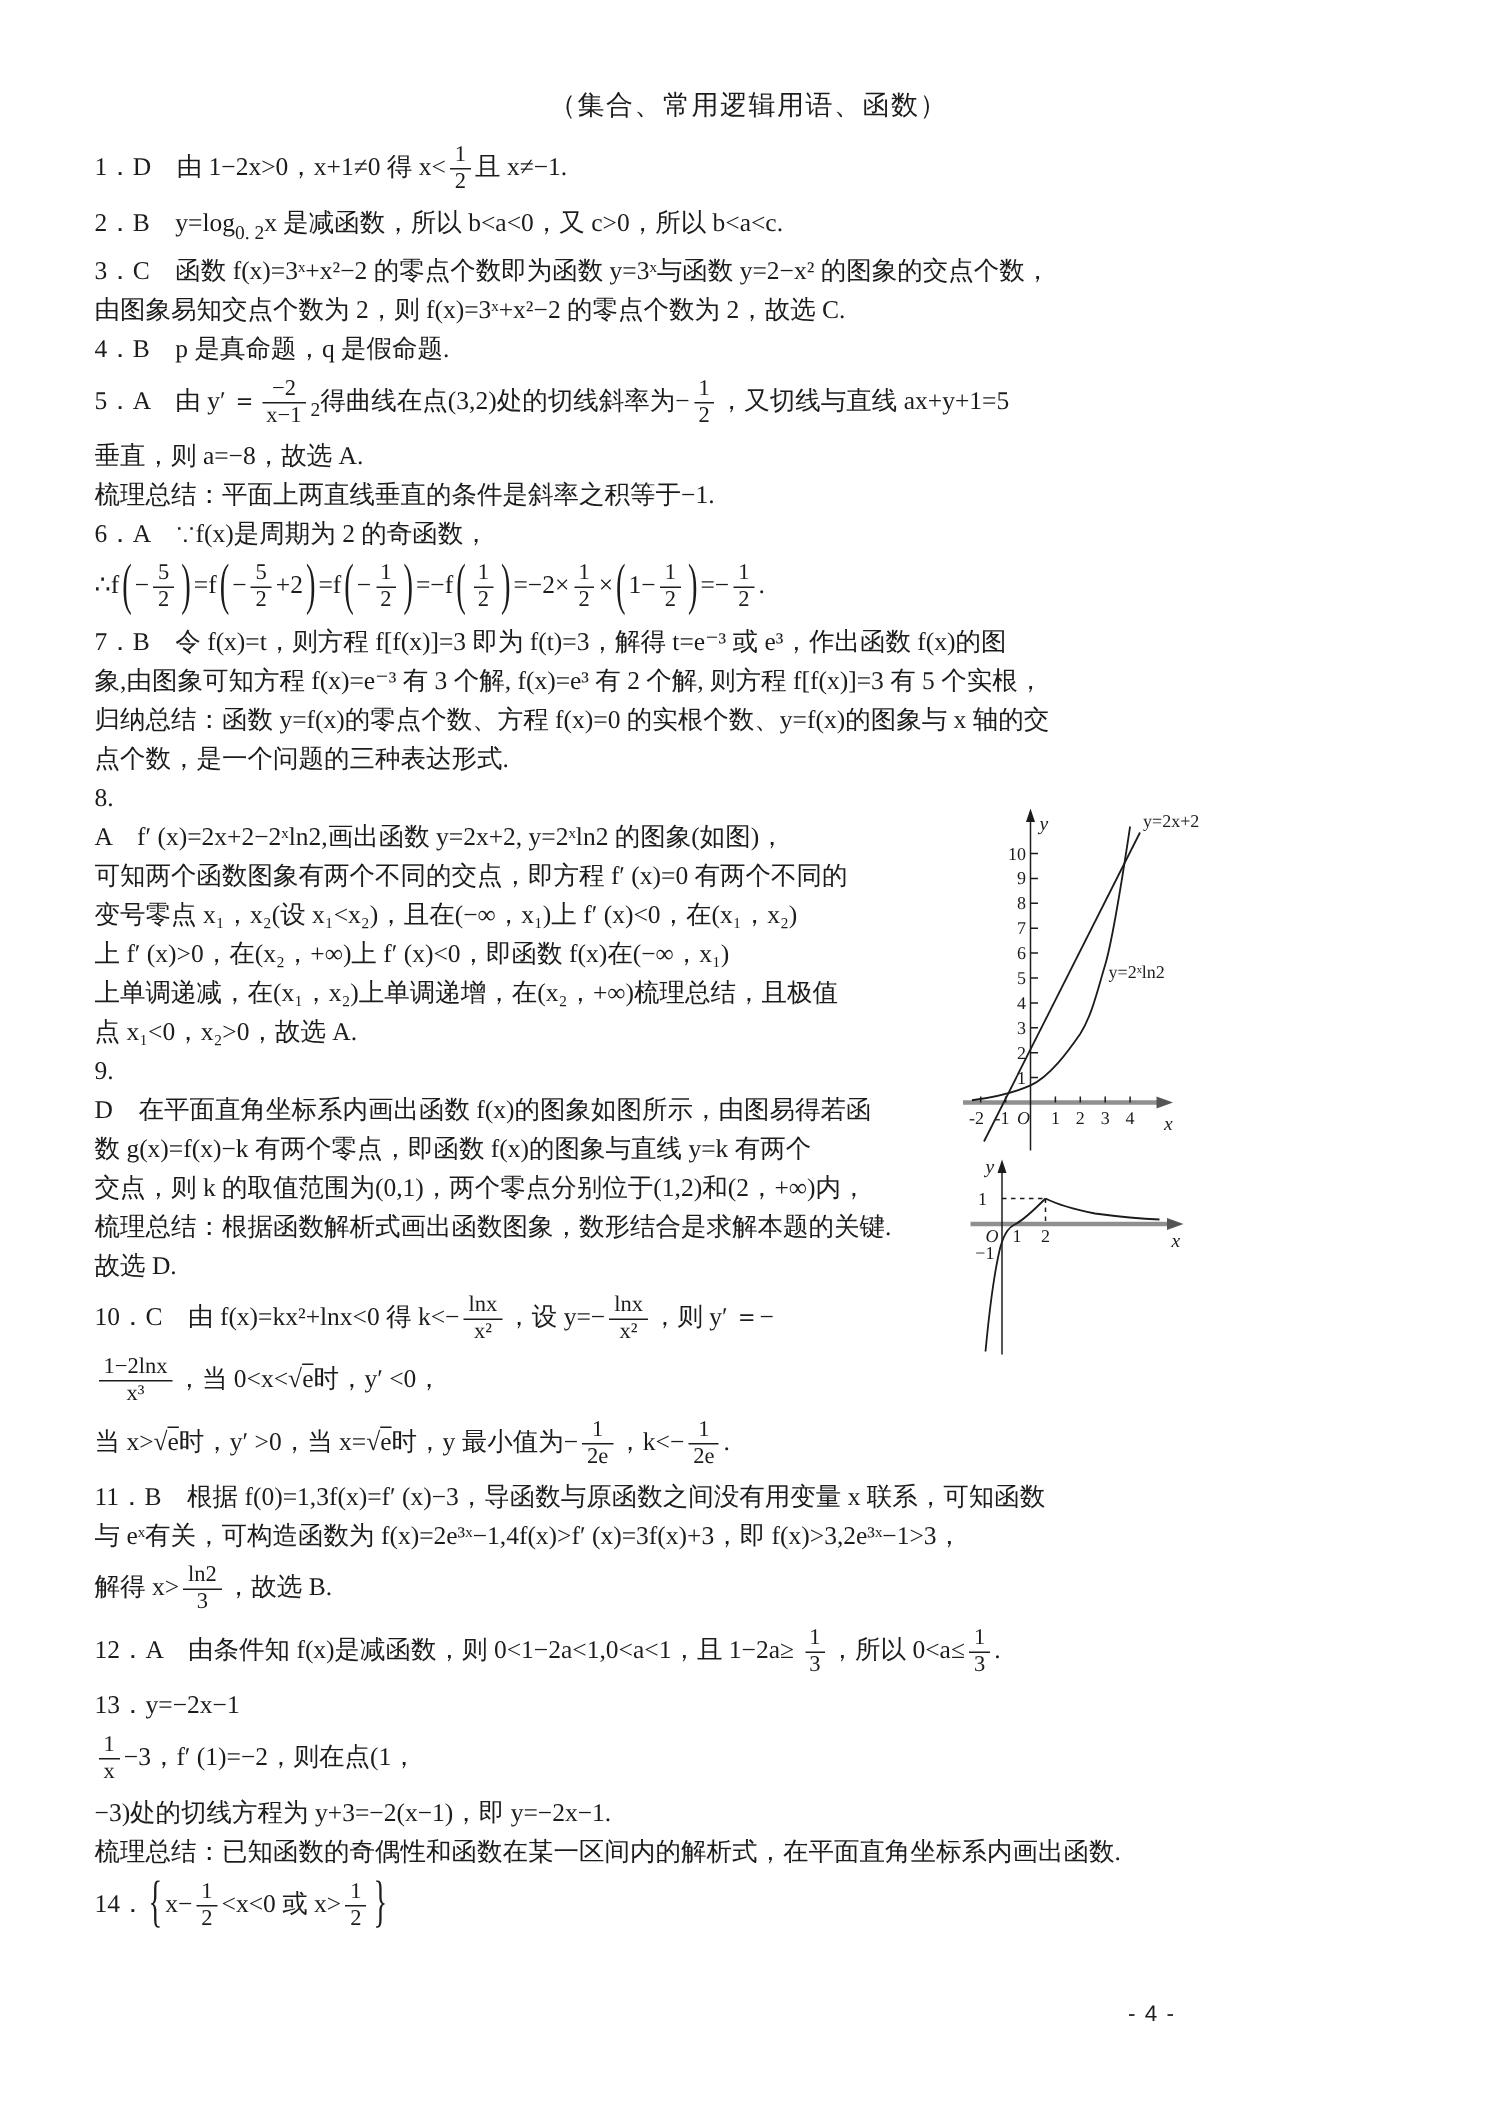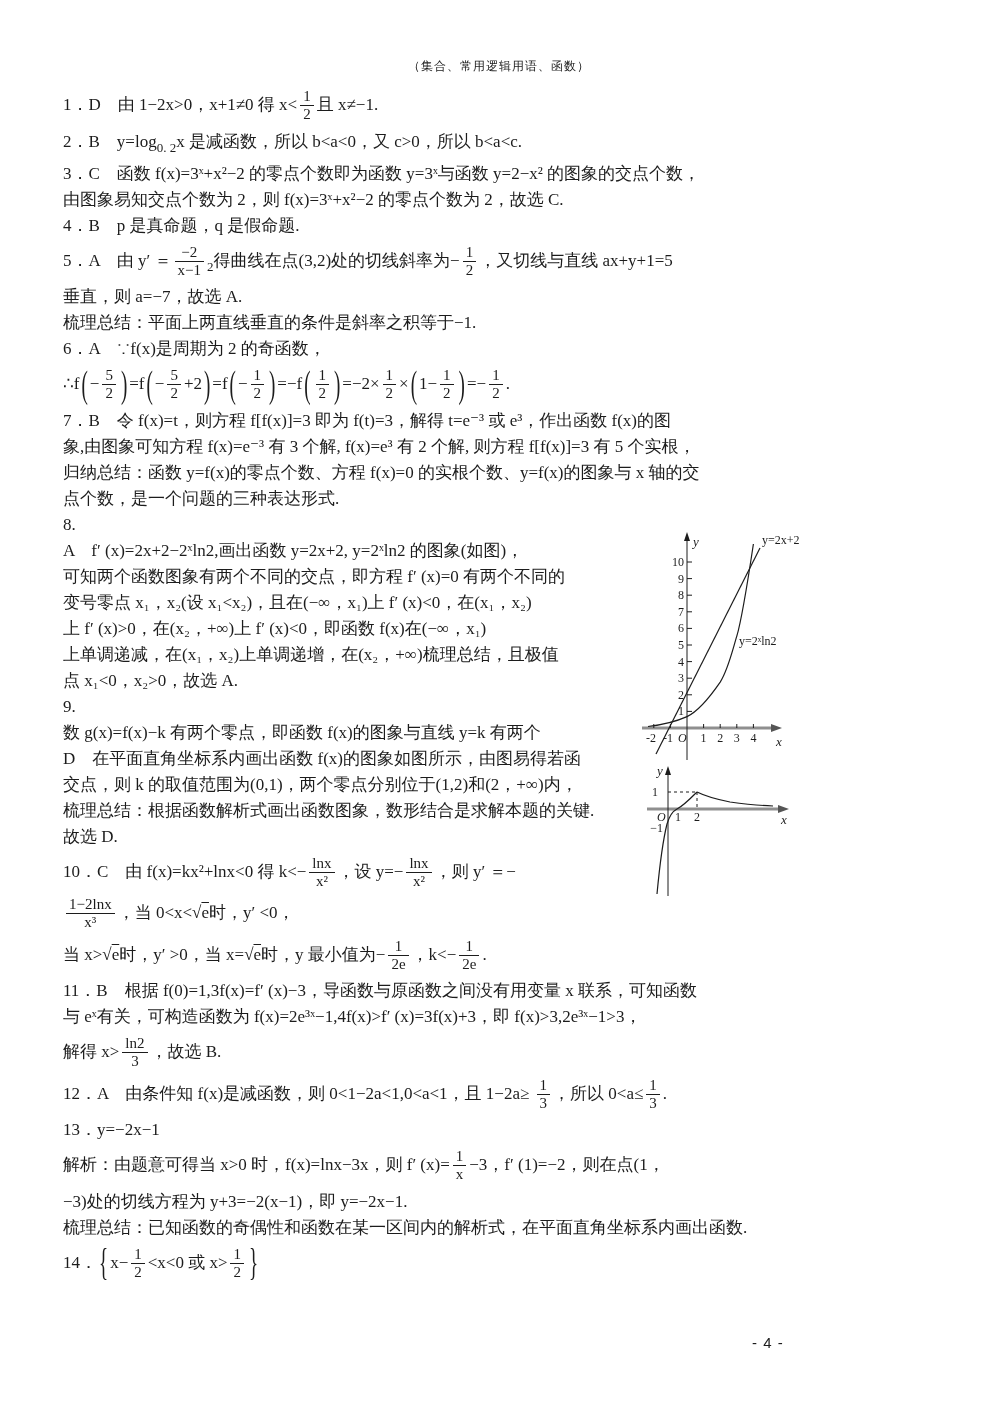--- a/index.html
+++ b/index.html
@@ -3,21 +3,21 @@
 <meta charset="utf-8">
 <style>
   html,body { margin:0; padding:0; background:#e8e8e8; }
   .page {
     position:relative; width:992px; height:1403px; margin:0 auto;
     background:#ffffff; overflow:hidden;
     font-family:"Liberation Serif","DejaVu Serif",serif;
     color:#1c1c1c; font-size:17px;
   }
   .content { position:absolute; left:63px; top:58px; width:872px; }
-  .title { text-align:center; font-size:12px; letter-spacing:1px; margin-bottom:12px; }
+  .title { text-align:center; font-size:18px; letter-spacing:1px; margin-bottom:12px; }
   .line { line-height:26px; min-height:26px; }
   .line.tall { margin:4px 0; }
   .narrow { width:578px; }
   
   .frac { display:inline-block; vertical-align:middle; text-align:center;
           margin:1px 3px; font-size:15px; line-height:1.15; }
   .frac .num { display:block; border-bottom:1px solid #1c1c1c; padding:0 3px; }
   .frac .den { display:block; padding:0 3px; }
   
   .bigp { display:inline-block; transform:scaleY(2.0); transform-origin:center;
@@ -43,40 +43,40 @@
   <div class="content">
 
     <div class="title">（集合、常用逻辑用语、函数）</div>
 
     <div class="line tall"><span>1．D　由 1−2x&gt;0，x+1≠0 得 x&lt;</span><span class="frac"><span class="num">1</span><span class="den">2</span></span><span>且 x≠−1.</span></div>
     <div class="line"><span>2．B　y=log</span><span class="subsc">0. 2</span><span>x 是减函数，所以 b&lt;a&lt;0，又 c&gt;0，所以 b&lt;a&lt;c.</span></div>
     <div class="line"><span>3．C　函数 f(x)=3ˣ+x²−2 的零点个数即为函数 y=3ˣ与函数 y=2−x² 的图象的交点个数，</span></div>
     <div class="line"><span>由图象易知交点个数为 2，则 f(x)=3ˣ+x²−2 的零点个数为 2，故选 C.</span></div>
     <div class="line"><span>4．B　p 是真命题，q 是假命题.</span></div>
     <div class="line tall"><span>5．A　由 y′ ＝</span><span class="frac"><span class="num">−2</span><span class="den">x−1</span></span><span class="subsc">2</span><span>得曲线在点(3,2)处的切线斜率为−</span><span class="frac"><span class="num">1</span><span class="den">2</span></span><span>，又切线与直线 ax+y+1=5</span></div>
-    <div class="line"><span>垂直，则 a=−7，故选 A.</span></div>
+    <div class="line"><span>垂直，则 a=−8，故选 A.</span></div>
     <div class="line"><span>梳理总结：平面上两直线垂直的条件是斜率之积等于−1.</span></div>
     <div class="line"><span>6．A　∵f(x)是周期为 2 的奇函数，</span></div>
     <div class="line tall"><span>∴f</span><span class="bigp">(</span><span>−</span><span class="frac"><span class="num">5</span><span class="den">2</span></span><span class="bigp">)</span><span>=f</span><span class="bigp">(</span><span>−</span><span class="frac"><span class="num">5</span><span class="den">2</span></span><span>+2</span><span class="bigp">)</span><span>=f</span><span class="bigp">(</span><span>−</span><span class="frac"><span class="num">1</span><span class="den">2</span></span><span class="bigp">)</span><span>=−f</span><span class="bigp">(</span><span class="frac"><span class="num">1</span><span class="den">2</span></span><span class="bigp">)</span><span>=−2×</span><span class="frac"><span class="num">1</span><span class="den">2</span></span><span>×</span><span class="bigp">(</span><span>1−</span><span class="frac"><span class="num">1</span><span class="den">2</span></span><span class="bigp">)</span><span>=−</span><span class="frac"><span class="num">1</span><span class="den">2</span></span><span>.</span></div>
     <div class="line"><span>7．B　令 f(x)=t，则方程 f[f(x)]=3 即为 f(t)=3，解得 t=e⁻³ 或 e³，作出函数 f(x)的图</span></div>
     <div class="line"><span>象,由图象可知方程 f(x)=e⁻³ 有 3 个解, f(x)=e³ 有 2 个解, 则方程 f[f(x)]=3 有 5 个实根，</span></div>
     <div class="line"><span>归纳总结：函数 y=f(x)的零点个数、方程 f(x)=0 的实根个数、y=f(x)的图象与 x 轴的交</span></div>
     <div class="line"><span>点个数，是一个问题的三种表达形式.</span></div>
 
     <div class="figzone">
       <div class="line"><span>8.</span></div>
       <div class="line narrow"><span>A　f′ (x)=2x+2−2ˣln2,画出函数 y=2x+2, y=2ˣln2 的图象(如图)，</span></div>
       <div class="line narrow"><span>可知两个函数图象有两个不同的交点，即方程 f′ (x)=0 有两个不同的</span></div>
       <div class="line narrow"><span>变号零点 x₁，x₂(设 x₁&lt;x₂)，且在(−∞，x₁)上 f′ (x)&lt;0，在(x₁，x₂)</span></div>
       <div class="line narrow"><span>上 f′ (x)&gt;0，在(x₂，+∞)上 f′ (x)&lt;0，即函数 f(x)在(−∞，x₁)</span></div>
       <div class="line narrow"><span>上单调递减，在(x₁，x₂)上单调递增，在(x₂，+∞)梳理总结，且极值</span></div>
       <div class="line narrow"><span>点 x₁&lt;0，x₂&gt;0，故选 A.</span></div>
       <div class="line"><span>9.</span></div>
+      <div class="line narrow"><span>D　在平面直角坐标系内画出函数 f(x)的图象如图所示，由图易得若函</span></div>
       <div class="line narrow"><span>数 g(x)=f(x)−k 有两个零点，即函数 f(x)的图象与直线 y=k 有两个</span></div>
-      <div class="line narrow"><span>D　在平面直角坐标系内画出函数 f(x)的图象如图所示，由图易得若函</span></div>
       <div class="line narrow"><span>交点，则 k 的取值范围为(0,1)，两个零点分别位于(1,2)和(2，+∞)内，</span></div>
       <div class="line narrow"><span>梳理总结：根据函数解析式画出函数图象，数形结合是求解本题的关键.</span></div>
       <div class="line narrow"><span>故选 D.</span></div>
 
       <div class="graph" id="graph1">
         <svg width="170" height="234" viewBox="0 0 170 234">
 
           <line x1="2" y1="200" x2="134" y2="200" stroke="#8f8f8f" stroke-width="3"></line>
           <polygon points="142,200 131,196 131,204" fill="#555"></polygon>
           <line x1="47" y1="232" x2="47" y2="10" stroke="#1c1c1c" stroke-width="1"></line>
@@ -160,20 +160,20 @@
     </div>
 
     <div class="line tall"><span>10．C　由 f(x)=kx²+lnx&lt;0 得 k&lt;−</span><span class="frac"><span class="num">lnx</span><span class="den">x²</span></span><span>，设 y=−</span><span class="frac"><span class="num">lnx</span><span class="den">x²</span></span><span>，则 y′ ＝−</span></div>
     <div class="line tall"><span class="frac"><span class="num">1−2lnx</span><span class="den">x³</span></span><span>，当 0&lt;x&lt;</span><span class="rad"><span>√</span><span class="rad-body">e</span></span><span>时，y′ &lt;0，</span></div>
     <div class="line tall"><span>当 x&gt;</span><span class="rad"><span>√</span><span class="rad-body">e</span></span><span>时，y′ &gt;0，当 x=</span><span class="rad"><span>√</span><span class="rad-body">e</span></span><span>时，y 最小值为−</span><span class="frac"><span class="num">1</span><span class="den">2e</span></span><span>，k&lt;−</span><span class="frac"><span class="num">1</span><span class="den">2e</span></span><span>.</span></div>
     <div class="line"><span>11．B　根据 f(0)=1,3f(x)=f′ (x)−3，导函数与原函数之间没有用变量 x 联系，可知函数</span></div>
     <div class="line"><span>与 eˣ有关，可构造函数为 f(x)=2e³ˣ−1,4f(x)&gt;f′ (x)=3f(x)+3，即 f(x)&gt;3,2e³ˣ−1&gt;3，</span></div>
     <div class="line tall"><span>解得 x&gt;</span><span class="frac"><span class="num">ln2</span><span class="den">3</span></span><span>，故选 B.</span></div>
     <div class="line tall"><span>12．A　由条件知 f(x)是减函数，则 0&lt;1−2a&lt;1,0&lt;a&lt;1，且 1−2a≥ </span><span class="frac"><span class="num">1</span><span class="den">3</span></span><span>，所以 0&lt;a≤</span><span class="frac"><span class="num">1</span><span class="den">3</span></span><span>.</span></div>
     <div class="line"><span>13．y=−2x−1</span></div>
-    <div class="line tall"><span>解析：由题意可得当 x&gt;0 时，f(x)=lnx−3x，则 f′ (x)=</span><span class="frac"><span class="num">1</span><span class="den">x</span></span><span>−3，f′ (1)=−2，则在点(1，</span></div>
+    <div class="line tall"><span class="frac"><span class="num">1</span><span class="den">x</span></span><span>−3，f′ (1)=−2，则在点(1，</span></div>
     <div class="line"><span>−3)处的切线方程为 y+3=−2(x−1)，即 y=−2x−1.</span></div>
     <div class="line"><span>梳理总结：已知函数的奇偶性和函数在某一区间内的解析式，在平面直角坐标系内画出函数.</span></div>
     <div class="line tall"><span>14．</span><span class="bigp">{</span><span>x−</span><span class="frac"><span class="num">1</span><span class="den">2</span></span><span>&lt;x&lt;0 或 x&gt;</span><span class="frac"><span class="num">1</span><span class="den">2</span></span><span class="bigp">}</span></div>
   </div>
 
   <div class="pagenum">- 4 -</div>
 </div>
 
 </body></html>

